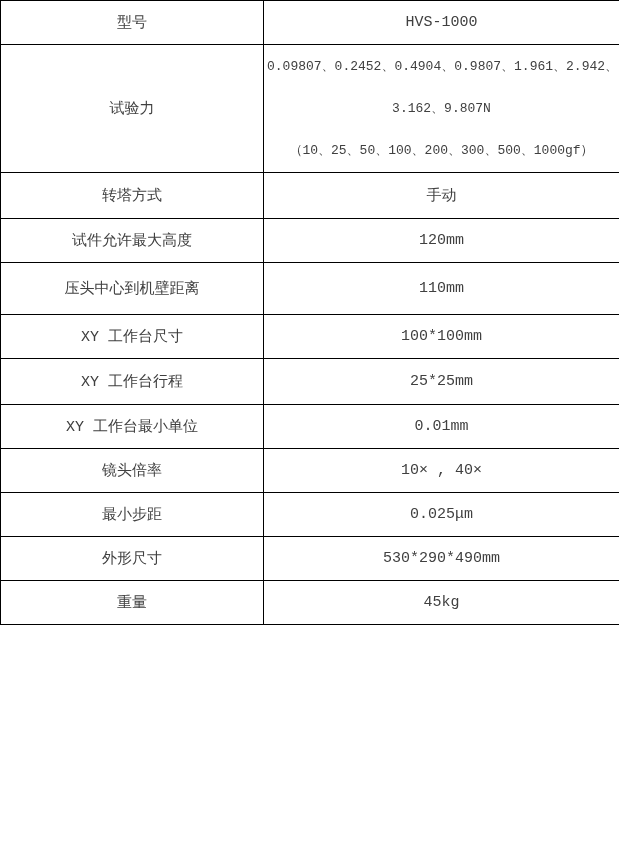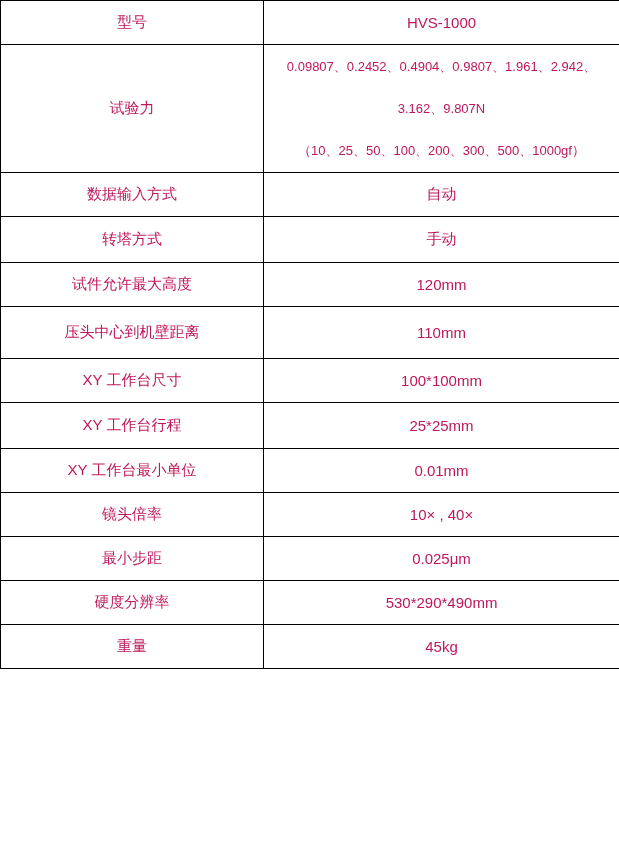--- a/index.html
+++ b/index.html
@@ -10,22 +10,22 @@
   .page {
     width: 619px;
     height: 850px;
     background: #ffffff;
     box-sizing: border-box;
   }
   table.spec-table {
     border-collapse: collapse;
     table-layout: fixed;
     width: 619px;
-    font-family: Liberation Sans, sans-serif;
-    color: #be185d;
+    font-family: Liberation Mono, monospace;
+    color: #404040;
     background: #ffffff;
   }
   table.spec-table td {
     border: 1px solid #000000;
     text-align: center;
     vertical-align: middle;
     font-size: 15px;
     padding: 0 3px;
     overflow: hidden;
   }
@@ -54,24 +54,20 @@
         <td>HVS-1000</td>
       </tr>
       <tr class="h128">
         <td>试验力</td>
         <td>
           <div class="force-line">0.09807、0.2452、0.4904、0.9807、1.961、2.942、</div>
           <div class="force-line">3.162、9.807N</div>
           <div class="force-line">（10、25、50、100、200、300、500、1000gf）</div>
         </td>
       </tr>
-      <tr class="h44">
-        <td>数据输入方式</td>
-        <td>自动</td>
-      </tr>
       <tr class="h46">
         <td>转塔方式</td>
         <td>手动</td>
       </tr>
       <tr class="h44">
         <td>试件允许最大高度</td>
         <td>120mm</td>
       </tr>
       <tr class="h52">
         <td>压头中心到机壁距离</td>
@@ -91,21 +87,21 @@
       </tr>
       <tr class="h44">
         <td>镜头倍率</td>
         <td>10× , 40×</td>
       </tr>
       <tr class="h44">
         <td>最小步距</td>
         <td>0.025μm</td>
       </tr>
       <tr class="h44">
-        <td>硬度分辨率</td>
+        <td>外形尺寸</td>
         <td>530*290*490mm</td>
       </tr>
       <tr class="h44">
         <td>重量</td>
         <td>45kg</td>
       </tr>
     </tbody>
   </table>
 </div>
 

